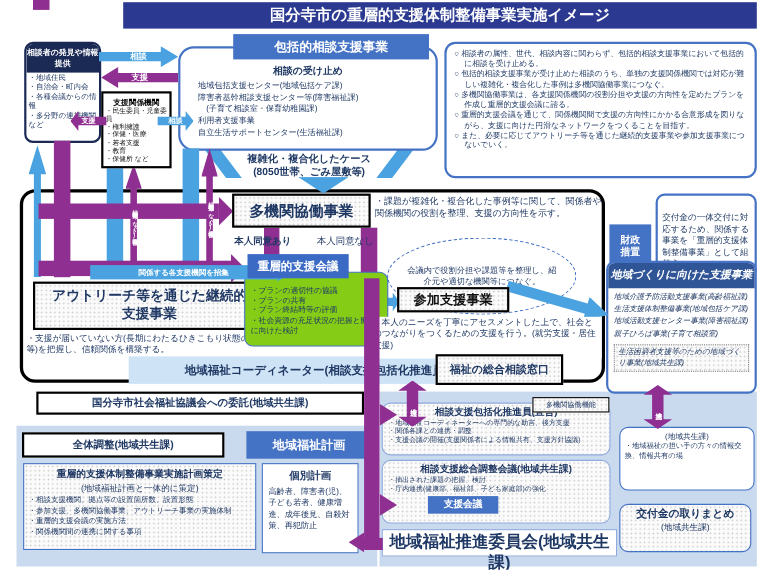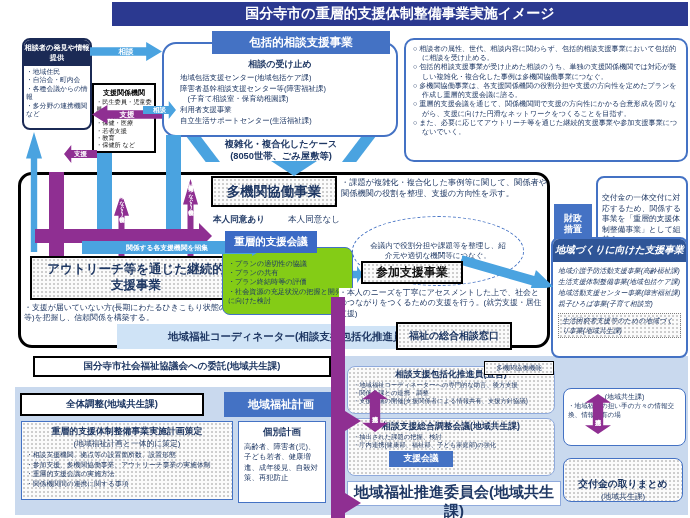--- a/index.html
+++ b/index.html
@@ -3,21 +3,21 @@
 <meta charset="utf-8">
 <style>
   html,body{margin:0;padding:0;}
   body{width:690px;height:518px;position:relative;background:#fff;
        font-family:"Liberation Sans","DejaVu Sans",sans-serif;overflow:hidden;}
   .abs{position:absolute;box-sizing:border-box;}
   .ctr{display:flex;align-items:center;justify-content:center;text-align:center;}
   .nv{color:#1f3864;}
   .hatch{background-color:#fbfbfb;background-image:radial-gradient(#cccccc 0.7px,transparent 0.9px);background-size:4px 4px;}
   .blue{background:#4aa3e0;}
-  .purple{background:#8f2f92;margin-top:44px;}
+  .purple{background:#8f2f92;}
   .ar-r{clip-path:polygon(0 28%,78% 28%,78% 0,100% 50%,78% 100%,78% 72%,0 72%);}
   .ar-l{clip-path:polygon(100% 28%,22% 28%,22% 0,0 50%,22% 100%,22% 72%,100% 72%);}
   .ar-u{clip-path:polygon(30% 100%,30% 22%,0 22%,50% 0,100% 22%,70% 22%,70% 100%);}
   .tri-r{clip-path:polygon(0 0,100% 50%,0 100%);}
   .tri-l{clip-path:polygon(100% 0,0 50%,100% 100%);}
   .tri-d{clip-path:polygon(0 0,100% 0,50% 100%);}
   .chev-l{clip-path:polygon(0 0,42% 0,100% 100%,58% 100%);}
   .chev-r{clip-path:polygon(58% 0,100% 0,42% 100%,0 100%);}
   .dmd{clip-path:polygon(50% 0,100% 22%,70% 22%,70% 78%,100% 78%,50% 100%,0 78%,30% 78%,30% 22%,0 22%);}
   .wlabel{color:#fff;font-weight:bold;}
@@ -221,16 +221,16 @@
 <div class="abs" style="left:347px;top:481px;width:214px;height:25px;border:1px solid #8faadc;background:#fff;z-index:5;padding:1px 5px;">
   <div class="ctr nv" style="font-size:15px;font-weight:bold;">地域福祉推進委員会(地域共生課)</div>
   <div class="nv" style="font-size:6.3px;">・地域福祉計画に基づく事業の進行管理・評価</div>
 </div>
 
 <div class="abs" style="left:563px;top:388px;width:123px;height:58px;border:1.5px solid #4472c4;border-radius:8px;background:#fff;z-index:5;padding:3px 4px;">
   <div class="ctr nv" style="font-size:7px;">(地域共生課)</div>
   <div class="nv" style="font-size:6.6px;line-height:1.3;">・地域福祉の担い手の方々の情報交換、情報共有の場</div>
 </div>
 
-<div class="abs hatch" style="left:563px;top:458px;width:120px;height:44px;border:1.5px solid #4472c4;border-radius:8px;z-index:5;padding:19px 4px;">
+<div class="abs hatch" style="left:563px;top:458px;width:120px;height:44px;border:1.5px solid #4472c4;border-radius:8px;z-index:5;padding:2px 4px;">
   <div class="ctr nv" style="font-size:9.8px;font-weight:bold;">交付金の取りまとめ</div>
   <div class="ctr nv" style="font-size:7.8px;">(地域共生課)</div>
 </div>
 
 </body></html>

